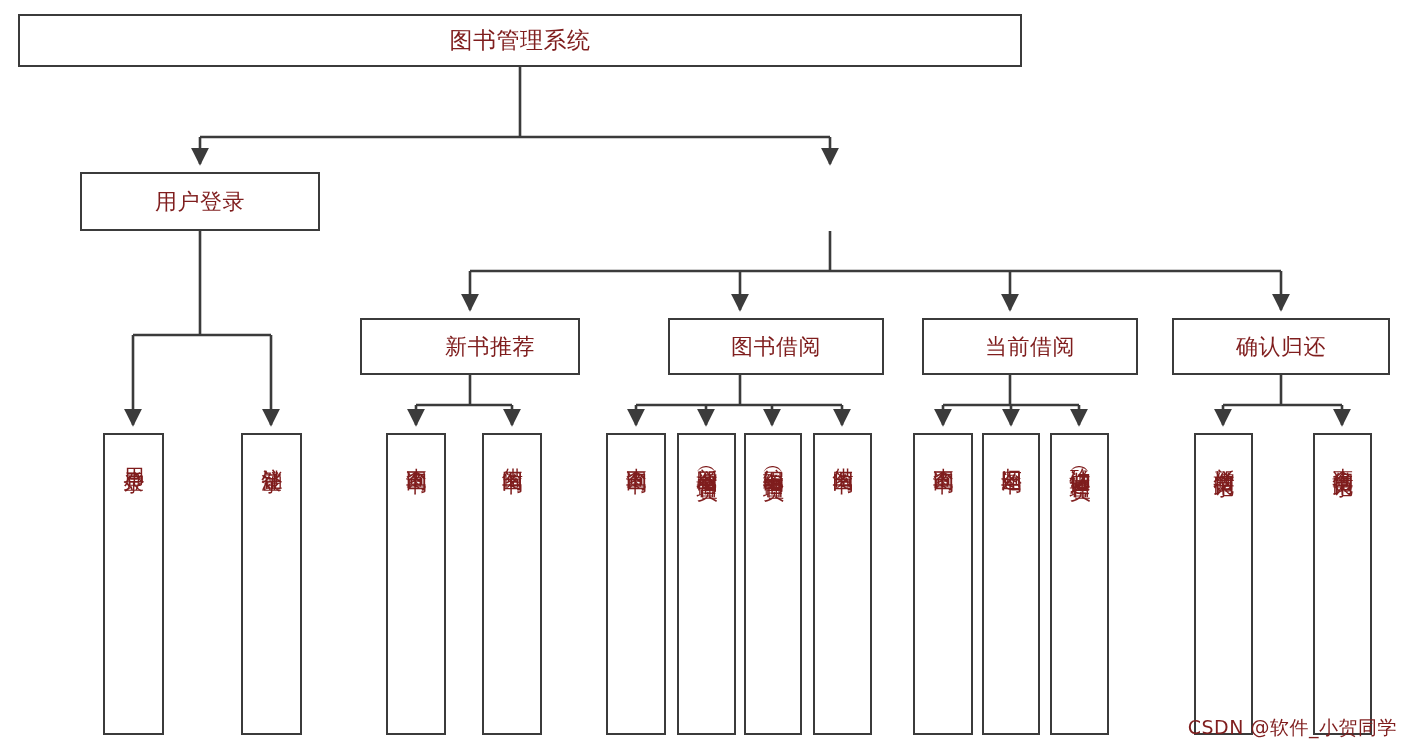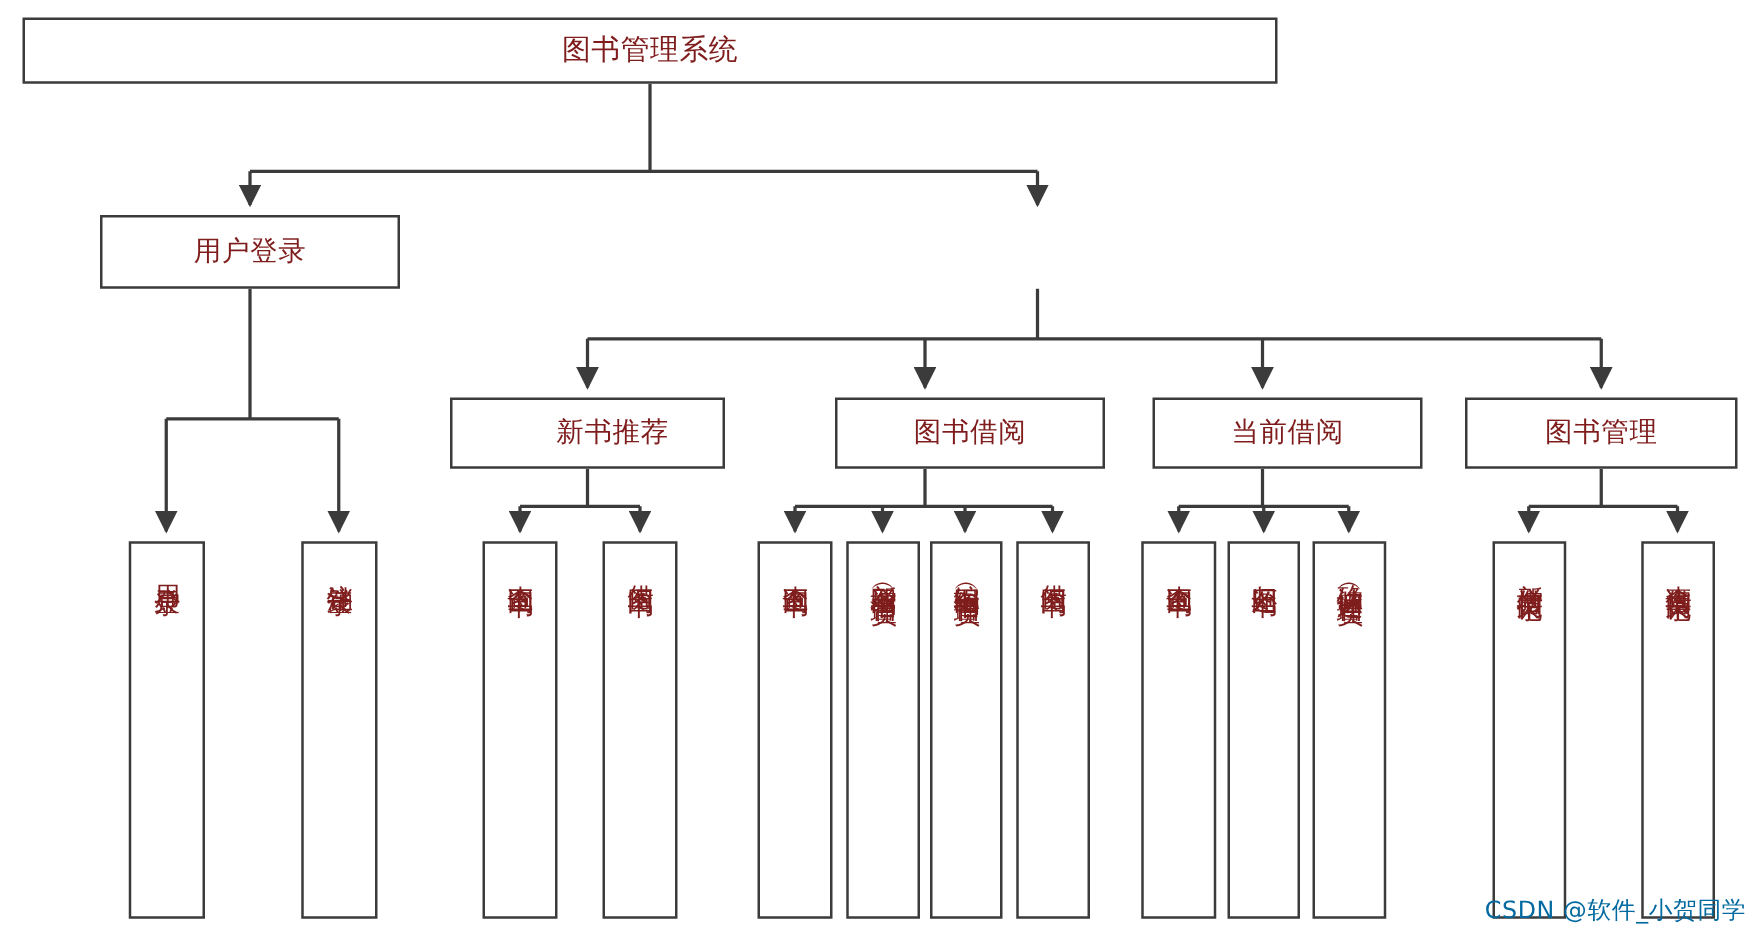--- a/index.html
+++ b/index.html
@@ -60,21 +60,21 @@
     text-orientation: upright;
     font-size: 21px;
     line-height: 1.28;
     letter-spacing: 2px;
     white-space: nowrap;
   }
   #watermark {
     position: absolute;
     right: 8px;
     bottom: 6px;
-    color: #0369a1;
+    color: #7f1d1d;
     font-size: 19px;
     letter-spacing: 0.5px;
     white-space: nowrap;
     user-select: none;
   }
 </style>
 </head>
 <body>
 
 <div id="diagram-root">
@@ -141,21 +141,21 @@
   <div class="node horizontal" style="left:360px; top:318px; width:220px; height:57px;padding-left:40px;">
     <span class="node-label">新书推荐</span>
   </div>
   <div class="node horizontal" style="left:632px; top:318px; width:216px; height:57px;margin-left:36px;">
     <span class="node-label">图书借阅</span>
   </div>
   <div class="node horizontal" style="left:902px; top:318px; width:216px; height:57px;margin-left:20px;">
     <span class="node-label">当前借阅</span>
   </div>
   <div class="node horizontal" style="left:1172px; top:318px; width:218px; height:57px;">
-    <span class="node-label">图书管理</span>
+    <span class="node-label">确认归还</span>
   </div>
 
   <div class="node vertical" style="left:103px; top:433px; width:61px; height:302px;">
     <span class="node-label">用户登录</span>
   </div>
   <div class="node vertical" style="left:241px; top:433px; width:61px; height:302px;">
     <span class="node-label">注销登录</span>
   </div>
 
   <div class="node vertical" style="left:386px; top:433px; width:60px; height:302px;">

